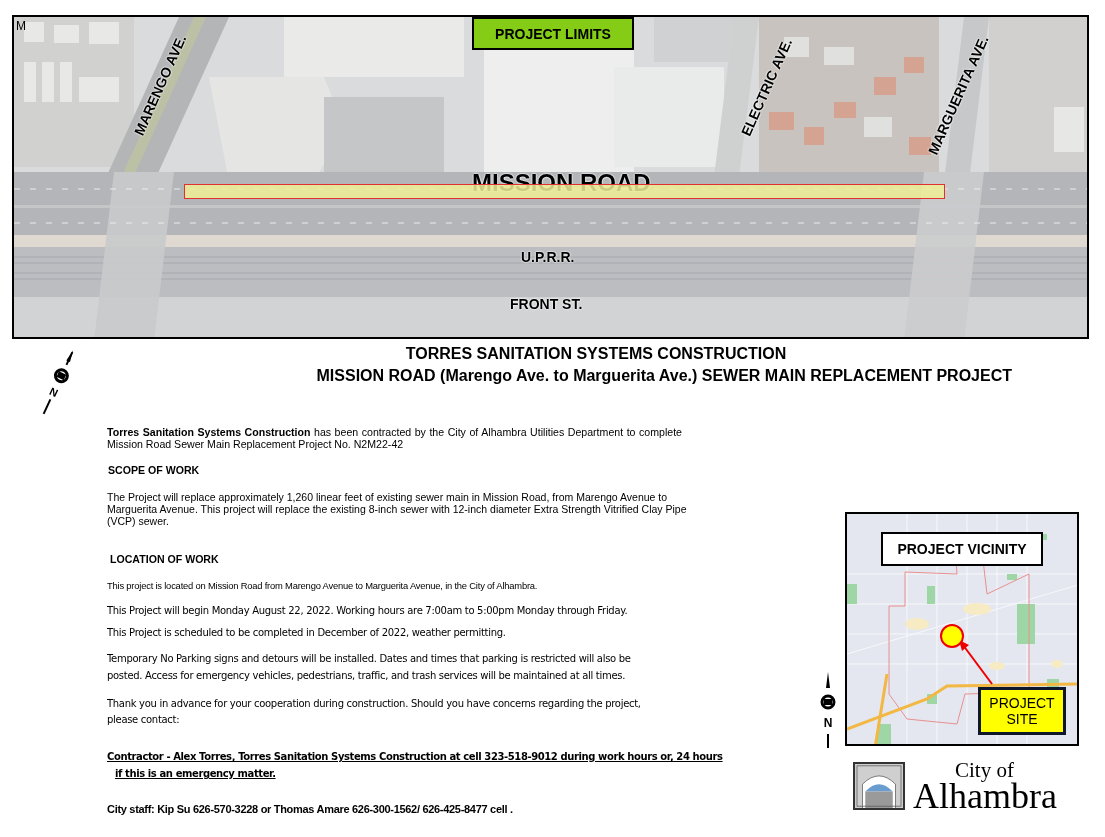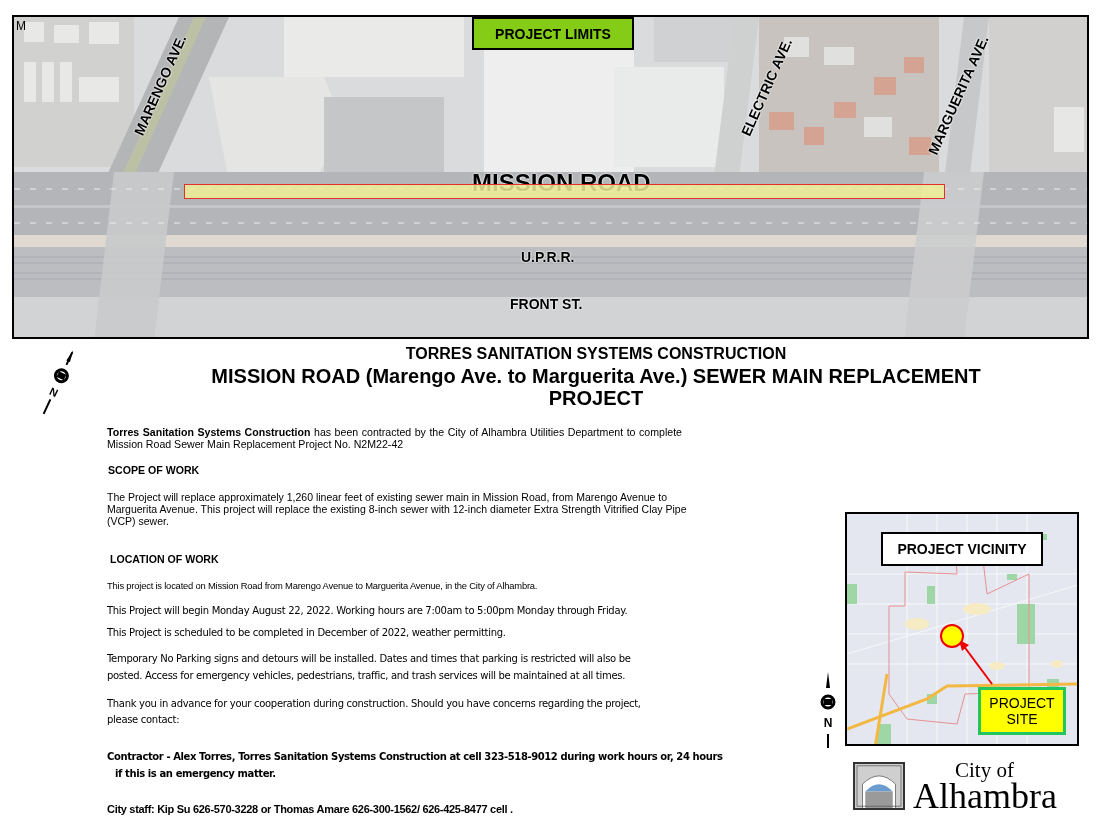--- a/index.html
+++ b/index.html
@@ -27,43 +27,43 @@
     .project-strip {
       position: absolute; left: 170px; top: 167px; width: 761px; height: 15px;
       background: rgba(240,240,150,0.85); border: 1.5px solid #e03030;
     }
 
     
     .north-left { position: absolute; left: 38px; top: 345px; width: 40px; height: 75px; }
     .titles { position: absolute; left: 180px; top: 343px; width: 832px; text-align: center; font-weight: bold; }
     .titles .t1 { font-size: 16px; line-height: 22px; }
     .titles .t2 { font-size: 16px; line-height: 22px; }
-    .titles .t3 { font-size: 20px; line-height: 22px; }
+    .titles .t3 { font-size: 16px; line-height: 22px; text-align: right; }
     .p-intro { position: absolute; left: 107px; top: 426px; width: 575px; font-size: 10.6px; line-height: 12px; text-align: justify; }
     .h-sec { position: absolute; font-size: 10.6px; font-weight: bold; }
     .p { position: absolute; left: 107px; font-size: 10.5px; line-height: 12px; }
     .p.cal { font-family: "DejaVu Sans", sans-serif; font-size: 10px; line-height: 16px; letter-spacing: -0.3px; }
-    .p.calb { font-family: "DejaVu Sans", sans-serif; font-size: 10px; line-height: 16px; font-weight: bold; letter-spacing: -0.4px; }
+    .p.calb { font-family: "DejaVu Sans", sans-serif; font-size: 10px; line-height: 16px; font-weight: bold; letter-spacing: -0.4px; text-decoration: underline; }
     .p.narrowb { font-weight: bold; font-size: 11px; letter-spacing: -0.3px; }
     b { font-weight: bold; }
 
     
     .vicinity {
       position: absolute; left: 845px; top: 512px; width: 234px; height: 234px;
       border: 2px solid #000; overflow: hidden; background: #e3e6ee;
     }
     .vic-title {
       position: absolute; left: 34px; top: 18px; width: 162px; height: 34px;
       background: #fff; border: 2px solid #000;
       display: flex; align-items: center; justify-content: center;
       font-weight: bold; font-size: 14px;
     }
     .site-box {
       position: absolute; left: 131px; top: 173px; width: 88px; height: 48px;
-      background: #ffff00; border: 3px solid #22c55e;
+      background: #ffff00; border: 3px solid #0f172a;
       display: flex; flex-direction: column; align-items: center; justify-content: center;
       font-size: 14px; line-height: 16px; text-align: center;
     }
     .north-right { position: absolute; left: 818px; top: 670px; width: 20px; height: 80px; }
 
     
     .logo { position: absolute; left: 853px; top: 760px; width: 225px; height: 55px; }
     .logo-emblem {
       position: absolute; left: 0; top: 2px; width: 52px; height: 48px;
       border: 2px solid #333; background: #bbb;

